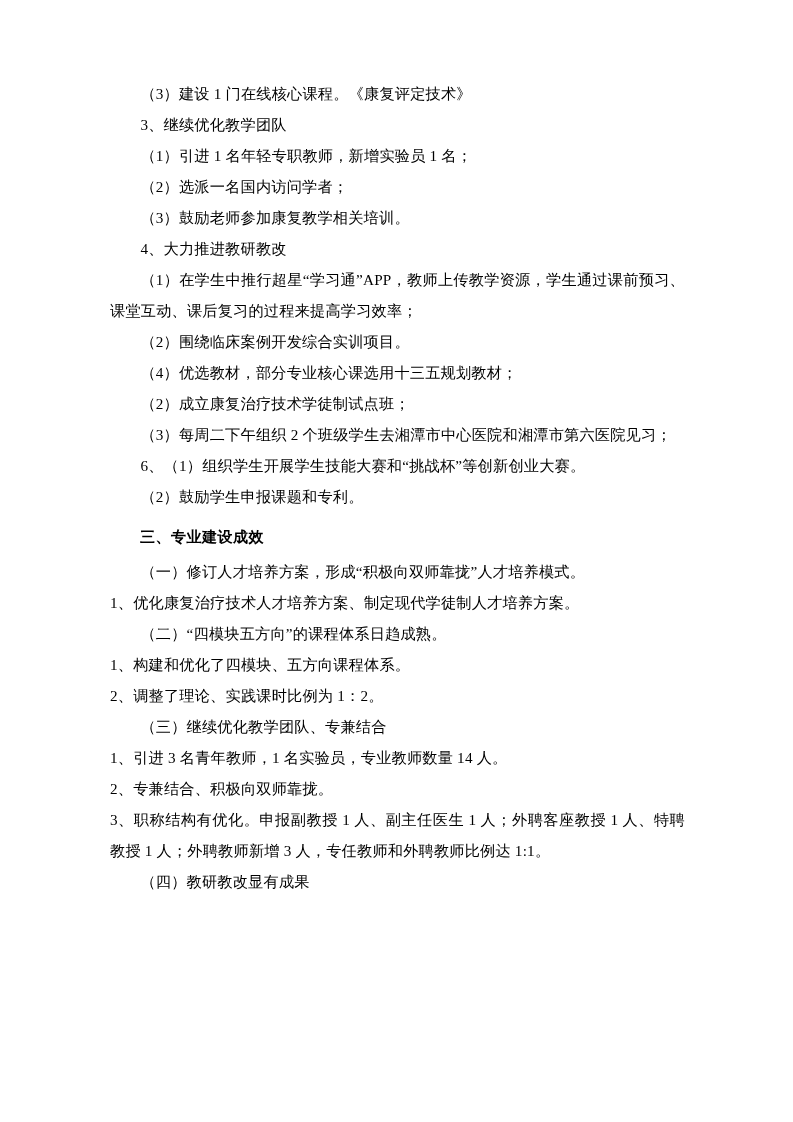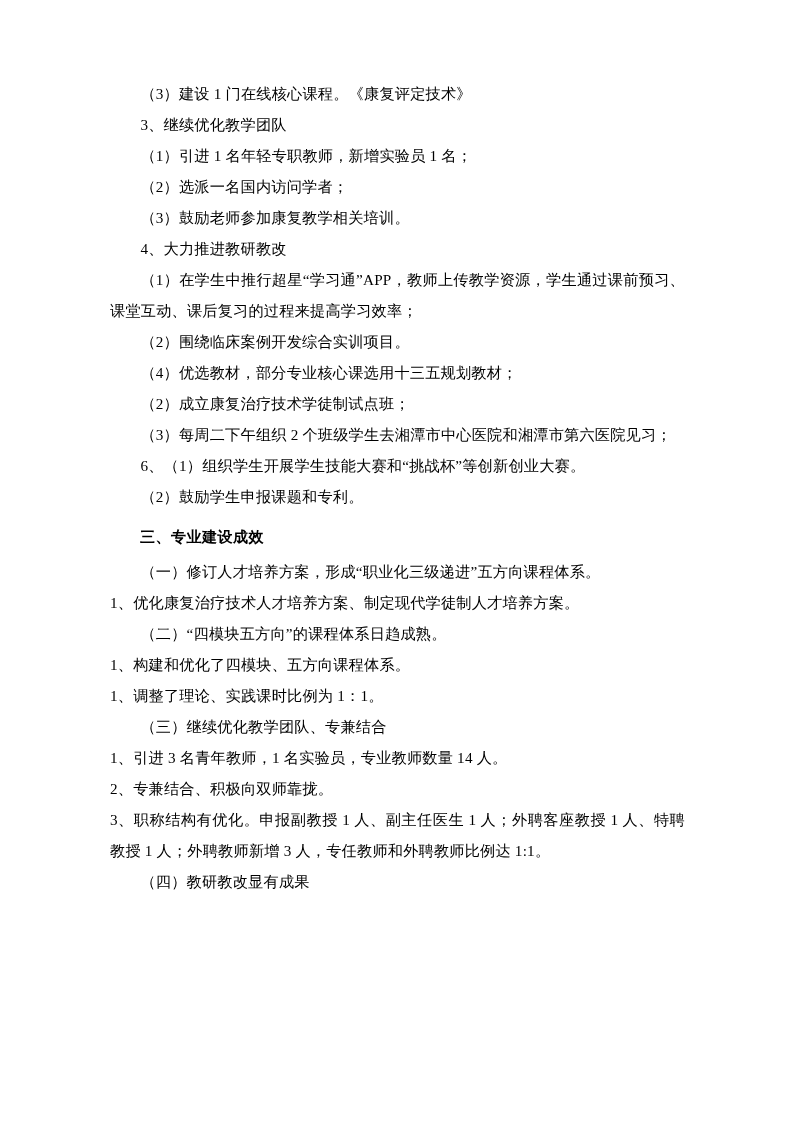--- a/index.html
+++ b/index.html
@@ -64,25 +64,25 @@
     <p class="p-indent">（1）在学生中推行超星“学习通”APP，教师上传教学资源，学生通过课前预习、课堂互动、课后复习的过程来提高学习效率；</p>
     <p class="p-indent">（2）围绕临床案例开发综合实训项目。</p>
     <p class="p-indent">（4）优选教材，部分专业核心课选用十三五规划教材；</p>
     <p class="p-indent">（2）成立康复治疗技术学徒制试点班；</p>
     <p class="p-indent">（3）每周二下午组织 2 个班级学生去湘潭市中心医院和湘潭市第六医院见习；</p>
     <p class="p-indent">6、（1）组织学生开展学生技能大赛和“挑战杯”等创新创业大赛。</p>
     <p class="p-indent">（2）鼓励学生申报课题和专利。</p>
 
     <p class="heading">三、专业建设成效</p>
 
-    <p class="p-indent">（一）修订人才培养方案，形成“职业化三级递进”五方向课程体系。</p>
+    <p class="p-indent">（一）修订人才培养方案，形成“积极向双师靠拢”人才培养模式。</p>
     <p class="p-noindent">1、优化康复治疗技术人才培养方案、制定现代学徒制人才培养方案。</p>
     <p class="p-indent">（二）“四模块五方向”的课程体系日趋成熟。</p>
     <p class="p-noindent">1、构建和优化了四模块、五方向课程体系。</p>
-    <p class="p-noindent">1、调整了理论、实践课时比例为 1：1。</p>
+    <p class="p-noindent">2、调整了理论、实践课时比例为 1：2。</p>
     <p class="p-indent">（三）继续优化教学团队、专兼结合</p>
     <p class="p-noindent">1、引进 3 名青年教师，1 名实验员，专业教师数量 14 人。</p>
     <p class="p-noindent">2、专兼结合、积极向双师靠拢。</p>
     <p class="p-noindent">3、职称结构有优化。申报副教授 1 人、副主任医生 1 人；外聘客座教授 1 人、特聘教授 1 人；外聘教师新增 3 人，专任教师和外聘教师比例达 1:1。</p>
     <p class="p-indent">（四）教研教改显有成果</p>
 
   </div>
 </div>
 
 </body></html>

